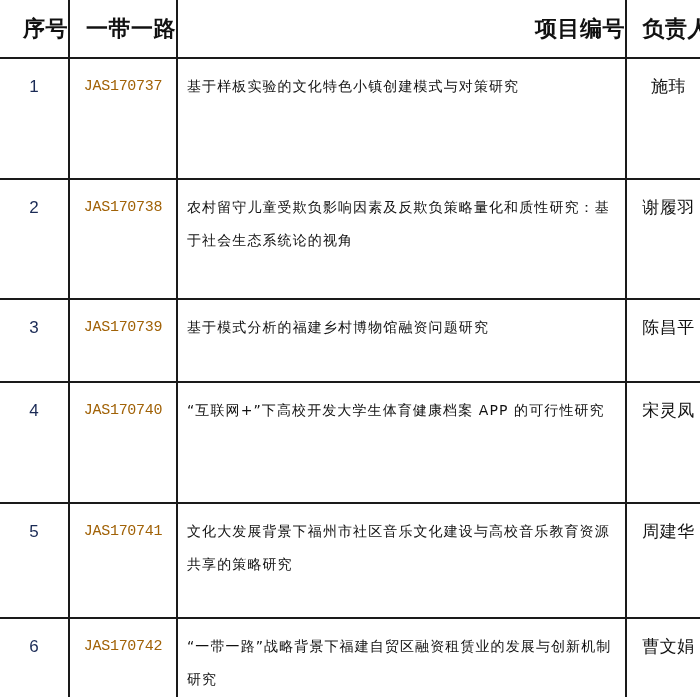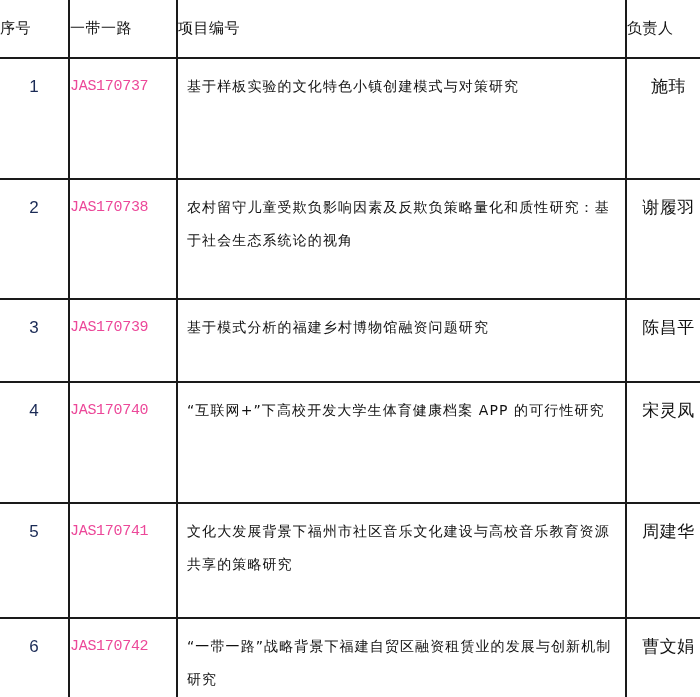--- a/index.html
+++ b/index.html
@@ -28,38 +28,39 @@
       padding: 0;
       vertical-align: top;
       background: #ffffff;
     }
     col.c-seq { width: 70px; }
     col.c-code { width: 108px; }
     col.c-name { width: 449px; }
     col.c-lead { width: 85px; }
 
     th {
-      font-weight: normal;
-      font-size: 15px;
+      font-weight: bold;
+      font-size: 22px;
       height: 57px;
       vertical-align: middle !important;
-      text-align: left;
+      text-align: right;
       letter-spacing: 0.5px;
     }
     .seq {
       text-align: center;
       font-family: "Liberation Sans", sans-serif;
       font-size: 17px;
       color: #1a2a55;
       padding-top: 18px !important;
     }
     .code {
+      text-align: center;
       font-family: "Liberation Mono", monospace;
       font-size: 15px;
-      color: #ec4899;
+      color: #a16207;
       padding-top: 19px !important;
       letter-spacing: -0.3px;
     }
     .name {
       font-size: 14px;
       line-height: 33px;
       padding: 11px 8px 12px 9px !important;
       letter-spacing: 1.1px;
       word-break: break-all;
     }

